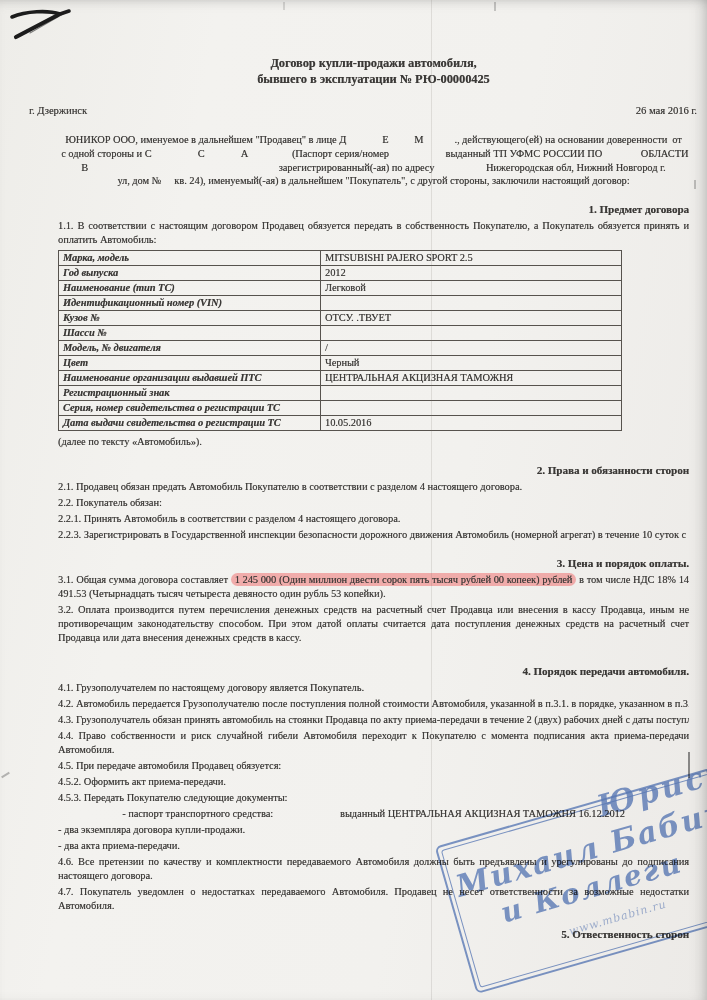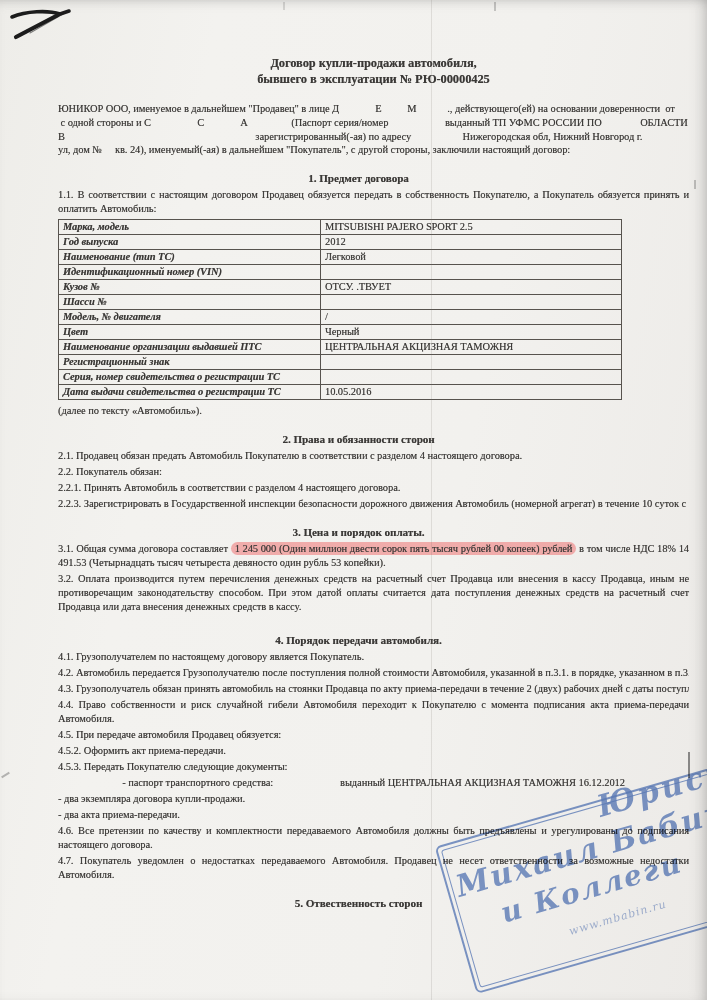--- a/index.html
+++ b/index.html
@@ -8,23 +8,23 @@
     background:linear-gradient(100deg,#eeede9 0%,#f3f2ef 25%,#f2f1ee 62%,#eceae7 100%);
     box-shadow:inset -10px 0 16px -10px rgba(90,90,90,.45), inset 0 8px 12px -8px rgba(120,120,120,.35);
     font-family:"Liberation Serif", serif;
     color:#3a3836;
     text-shadow:0.25px 0.25px 0.45px rgba(58,56,54,.6);
     font-size:10.3px;line-height:14px;
   }
   .content{padding:0 18px 0 58px;}
   .title{margin-top:56px;text-align:center;font-weight:bold;font-size:12.3px;line-height:15.5px;}
   .city-row{display:flex;justify-content:space-between;margin:17px -8px 0 -29px;font-size:10.5px;}
-  .preamble{margin-top:15px;}
+  .preamble{margin-top:15px;text-align:center;}
   .preline{white-space:pre;overflow:hidden;margin:0;line-height:13.8px;}
-  .sec-h{margin:14px 0 3px -30px;text-align:center;font-weight:bold;font-size:11px;}
+  .sec-h{margin:14px 0 3px -30px;text-align:right;font-weight:bold;font-size:11px;}
   .mt-lg{}
   .mt-md{margin-top:19px;}
   p.item{margin:2px 0;text-align:justify;}
   p.cut{white-space:nowrap;overflow:hidden;text-align:left;}
   p.pre{white-space:pre;overflow:hidden;text-align:center;}
   .doc-table{border-collapse:collapse;margin-top:3px;width:564px;table-layout:fixed;}
   .doc-table td{
     border:1px solid #57534e;height:13.9px;padding:0 4px;vertical-align:middle;
     box-shadow:0 1.5px 0 rgba(87,83,78,.22);overflow:hidden;white-space:pre;
   }
@@ -75,20 +75,24 @@
   <div class="edge-dash d3"></div>
   <div class="edge-dash d4"></div>
   <div class="edge-dash d5"></div>
 
   <div class="content">
     <div class="title">
       <div>Договор купли-продажи автомобиля,</div>
       <div>бывшего в эксплуатации № РЮ-00000425</div>
     </div>
 
+    <div class="city-row">
+      <span>г. Дзержинск</span>
+      <span>26 мая 2016 г.</span>
+    </div>
 
     <div class="preamble">
       <p class="preline">ЮНИКОР ООО, именуемое в дальнейшем "Продавец" в лице Д              Е          М            ., действующего(ей) на основании доверенности  от</p>
       <p class="preline"> с одной стороны и С                  С              А                 (Паспорт серия/номер                      выданный ТП УФМС РОССИИ ПО               ОБЛАСТИ</p>
       <p class="preline">В                                                                          зарегистрированный(-ая) по адресу                    Нижегородская обл, Нижний Новгород г.</p>
       <p class="preline">ул, дом №     кв. 24), именуемый(-ая) в дальнейшем "Покупатель", с другой стороны, заключили настоящий договор:</p>
     </div>
 
     <div class="sec-h">1. Предмет договора</div>
     <p class="item">1.1.    В соответствии с настоящим договором Продавец обязуется передать в собственность Покупателю, а Покупатель обязуется принять и оплатить Автомобиль:</p>

